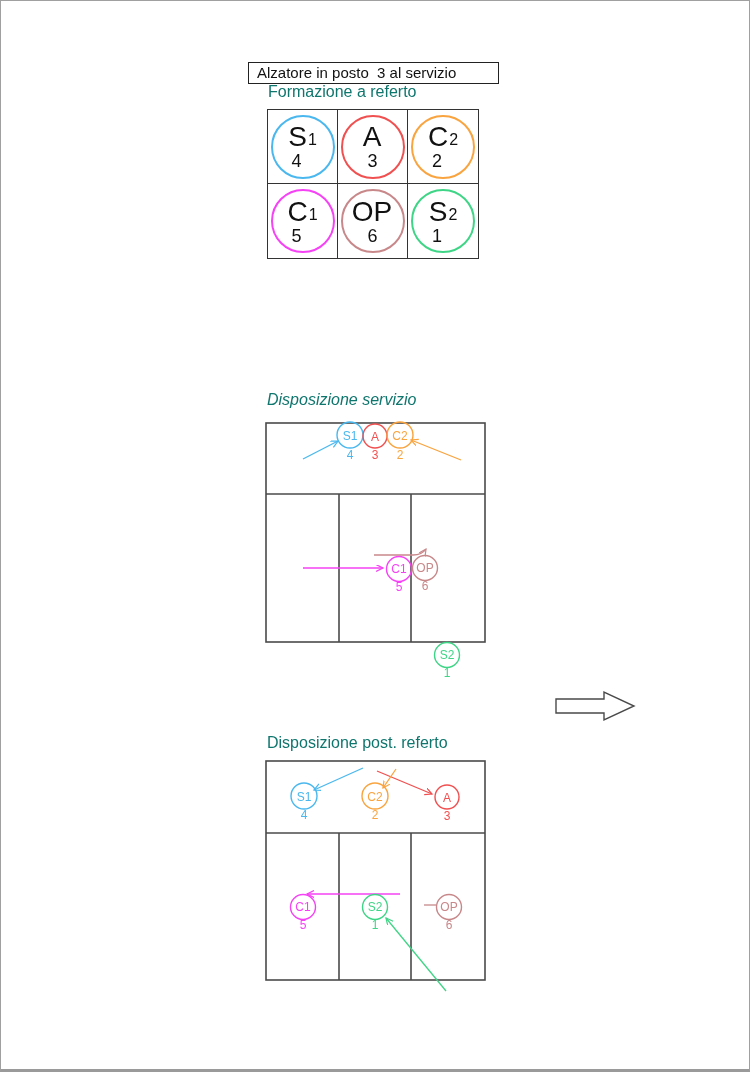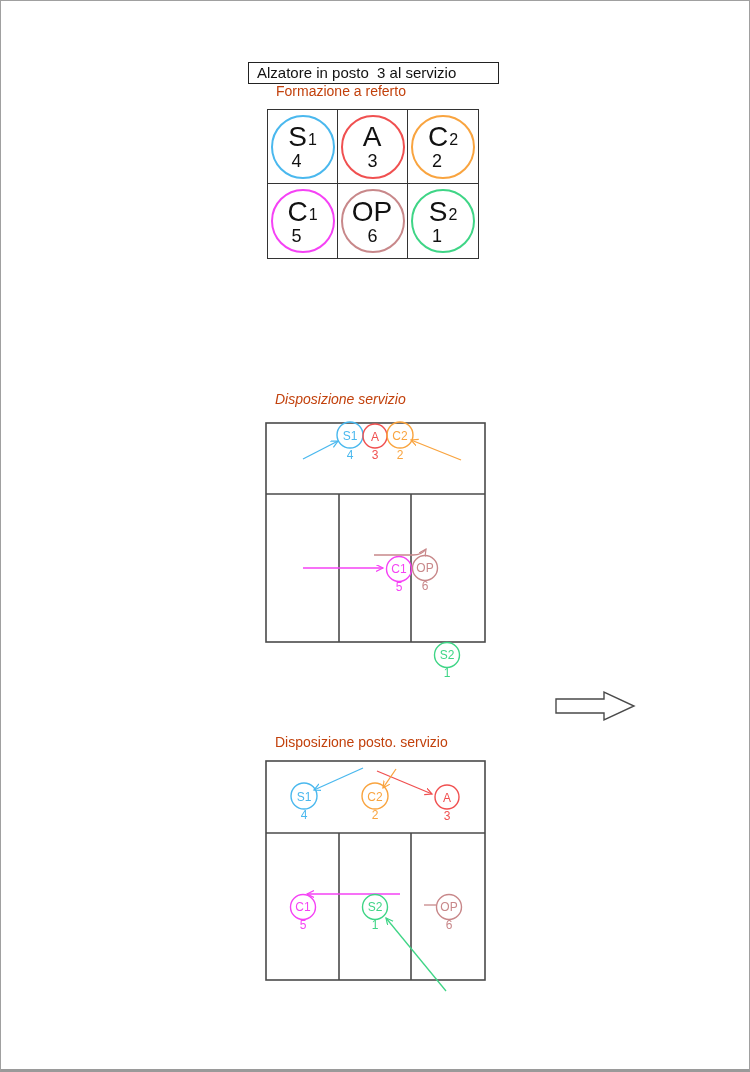--- a/index.html
+++ b/index.html
@@ -7,21 +7,21 @@
     position:relative;width:748px;height:1068px;background:#ffffff;
     border:1px solid #a0a0a0;border-bottom:3px solid #9a9a9a;
     font-family:"Liberation Sans",sans-serif;color:#111;overflow:hidden;
   }
   
   #title-box{
     position:absolute;left:247px;top:37px;width:241px;height:20px;
     border:1px solid #222;font-size:15px;line-height:20px;padding-left:8px;
     white-space:pre;background:#fff;margin-top:24px;
   }
-  .section-heading{position:absolute;font-size:14px;color:#c2410c;white-space:pre;margin-left:8px;}
+  .section-heading{position:absolute;font-size:16px;color:#0f766e;white-space:pre;}
   #formation-heading{left:267px;top:82px;}
   #serve-heading{left:266px;top:390px;font-style:italic;}
   #post-heading{left:266px;top:733px;}
 
   
   #formation-table{
     position:absolute;left:266px;top:108px;
     display:grid;grid-template-columns:70px 70px 70px;grid-template-rows:74px 74px;
     border:1px solid #333;background:#fff;
   }
@@ -175,21 +175,21 @@
 
     <circle class="pcircle st-brown" cx="160" cy="147" r="12.5"></circle>
     <text class="plabel fi-brown" x="160" y="151">OP</text>
     <text class="pnum fi-brown" x="160" y="169">6</text>
 
     <circle class="pcircle st-green" cx="182" cy="234" r="12.5"></circle>
     <text class="plabel fi-green" x="182" y="238">S2</text>
     <text class="pnum fi-green" x="182" y="256">1</text>
   </svg>
 
-  <div id="post-heading" class="section-heading">Disposizione posto. servizio</div>
+  <div id="post-heading" class="section-heading">Disposizione post. referto</div>
 
   <svg id="court-post" class="court-svg" width="232" height="248" viewBox="0 0 232 248">
     <defs>
       <marker id="m2-cyan" markerWidth="10" markerHeight="8" refX="7" refY="3.5" orient="auto" markerUnits="userSpaceOnUse">
         <path d="M0 0 L7 3.5 L0 7" fill="none" stroke="#4ab8ee" stroke-width="1.2"></path>
         </marker>
       <marker id="m2-red" markerWidth="10" markerHeight="8" refX="7" refY="3.5" orient="auto" markerUnits="userSpaceOnUse">
         <path d="M0 0 L7 3.5 L0 7" fill="none" stroke="#f05050" stroke-width="1.2"></path>
         </marker>
       <marker id="m2-orange" markerWidth="10" markerHeight="8" refX="7" refY="3.5" orient="auto" markerUnits="userSpaceOnUse">

